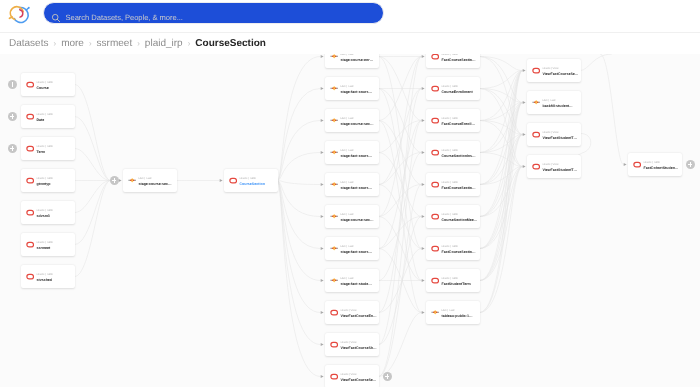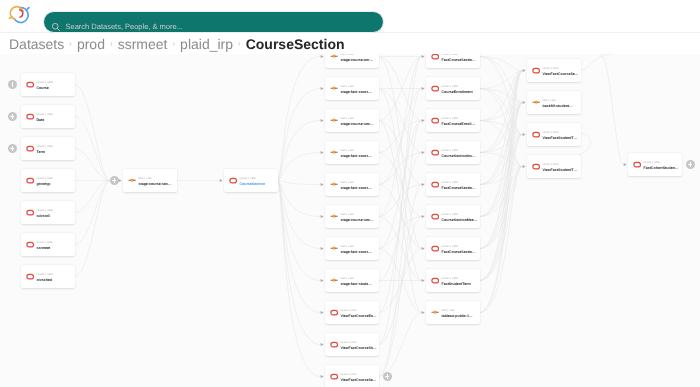--- a/index.html
+++ b/index.html
@@ -3,27 +3,27 @@
 <meta charset="utf-8">
 <style>
   * { box-sizing: border-box; }
   html, body { margin:0; padding:0; }
   body { width:700px; height:387px; background:#ffffff; font-family:"Liberation Sans", sans-serif; overflow:hidden;
          text-rendering:geometricPrecision; }
   #app { position:relative; width:700px; height:387px; overflow:hidden; background:#fff; }
 
   .header { position:absolute; left:0; top:0; width:700px; height:33px; background:#fff; border-bottom:1px solid #f0f0f0; }
   .logo { position:absolute; left:9px; top:4px; width:23px; height:23px; }
-  .search-box { position:absolute; left:43px; top:11px; width:341px; height:22px; border:1px solid #ececf0;
-                border-radius:11px; background:#0f766e; display:flex; align-items:center; padding:8px 6px 0 7px; }
+  .search-box { position:absolute; left:43px; top:2px; width:341px; height:22px; border:1px solid #ececf0;
+                border-radius:11px; background:#1d4ed8; display:flex; align-items:center; padding:8px 6px 0 7px; }
   .search-icon { width:9px; height:9px; flex:0 0 auto; margin-right:5.5px; line-height:0; display:block; }
   .search-ph { font-size:7.6px; color:#c9c9cd; white-space:nowrap; letter-spacing:-0.05px; }
 
   .crumbs { position:absolute; left:9px; top:34px; height:19px; display:flex; align-items:center; }
-  .crumb { font-size:14px; color:#8c8c8c; white-space:nowrap; }
+  .crumb { font-size:10px; color:#8c8c8c; white-space:nowrap; }
   .crumb.active { color:#262626; font-weight:bold; }
   .crumb-sep { font-size:8px; color:#c8c8c8; margin:0 5px; }
 
   .graph { position:absolute; left:0; top:54px; width:700px; height:333px; background:#fbfbfb; overflow:hidden; }
   svg.edges { position:absolute; left:0; top:0; width:700px; height:333px; }
 
   .node { position:absolute; width:54px; height:23px; background:#fff; border-radius:2px;
           box-shadow:0 0.5px 2.0px rgba(0,0,0,0.12); display:flex; align-items:center; padding-left:5.6px; }
   .node .ico { flex:0 0 auto; width:8.4px; height:7.3px; margin-right:2.0px; display:flex; align-items:center; justify-content:center; line-height:0; }
   .node .txt { overflow:hidden; min-width:0; position:relative; top:1.4px; }
@@ -53,21 +53,21 @@
       <span class="search-icon"><svg viewBox="0 0 20 20" width="10" height="10">
             <circle cx="8.4" cy="8.4" r="5.6" fill="none" stroke="#bfbfbf" stroke-width="1.9"></circle>
             <path d="M12.6 12.6 L17.3 17.3" stroke="#bfbfbf" stroke-width="1.9" stroke-linecap="round"></path>
           </svg></span>
       <span class="search-ph">Search Datasets, People, &amp; more...</span>
     </div>
   </div>
   <div class="crumbs" id="crumbs">
       <span class="crumb">Datasets</span>
       <span class="crumb-sep">›</span>
-      <span class="crumb">prod</span>
+      <span class="crumb">more</span>
       <span class="crumb-sep">›</span>
       <span class="crumb">ssrmeet</span>
       <span class="crumb-sep">›</span>
       <span class="crumb">plaid_irp</span>
       <span class="crumb-sep">›</span>
       <span class="crumb active">CourseSection</span>
     </div>
   <div class="graph" id="graph">
       <svg class="edges" viewBox="0 0 700 333" width="700" height="333">
         <path d="M74.5,30.5 C91.42,30.5 98.26,126.5 110.5,126.5" fill="none" stroke="#e3e3e3" stroke-width="0.5"></path>

